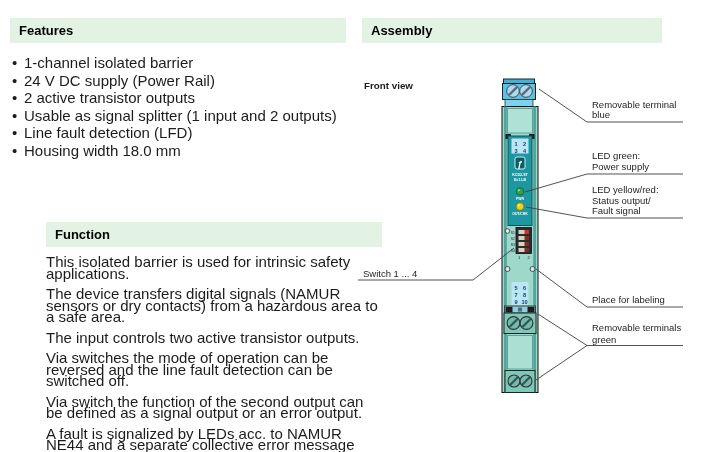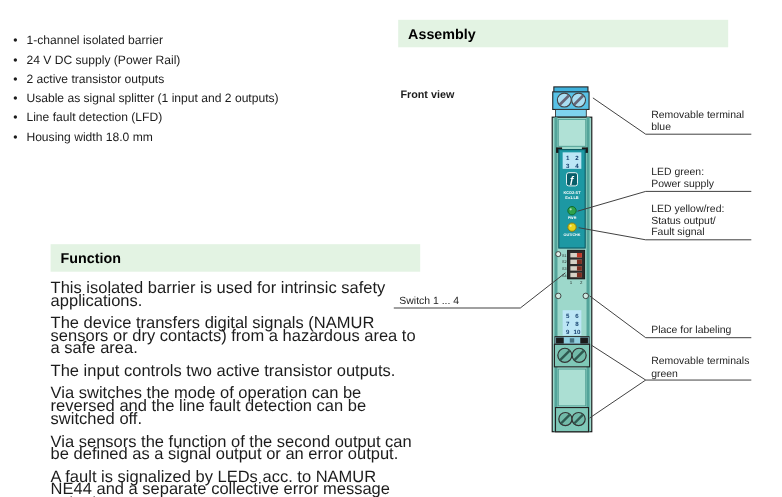--- a/index.html
+++ b/index.html
@@ -7,57 +7,58 @@
     width:711px;height:452px;position:relative;overflow:hidden;
     background:#ffffff;font-family:"Liberation Sans",sans-serif;color:#1c1c1c;
   }
   .banner{
     background:#e3f3e3;height:25px;line-height:25px;
     font-size:13px;font-weight:bold;padding-left:9px;box-sizing:border-box;color:#000;
   }
   .col-left{position:absolute;left:10px;top:18px;width:336px;}
   ul.features{margin:11px 0 0 0;padding:0;}
   ul.features li{
-    list-style:none;font-size:11px;line-height:17.5px;
+    list-style:none;font-size:15px;line-height:17.5px;
     padding-left:14px;position:relative;
   }
   ul.features li::before{content:"\2022";position:absolute;left:2px;top:0;}
   .function-sec{position:absolute;top:204px;left:0;width:336px;margin-left:36px;}
   .paras{margin-top:9px;}
   .paras p{font-size:15px;line-height:11.5px;margin:0 0 9px 0;}
   .banner-right{position:absolute;left:362px;top:18px;width:300px;}
   svg.assembly{position:absolute;left:355px;top:50px;}
   svg text{font-family:"Liberation Sans",sans-serif;}
   .co{font-size:9.5px;fill:#1f1f1f;}
   .fv{font-size:9.8px;font-weight:bold;fill:#1c1c1c;}
   .cl{stroke:#3f3f3f;stroke-width:0.9;fill:none;}
   .plate-num{font-size:5.6px;font-weight:bold;fill:#14406e;text-anchor:middle;}
   .dev-white{fill:#ffffff;text-anchor:middle;font-weight:bold;}
   .sw-lab{font-size:3.4px;fill:#1a1a1a;text-anchor:end;}
 </style>
 </head>
 <body>
 
 <div class="col-left">
+  <div class="banner">Features</div>
   <ul class="features">
     <li>1-channel isolated barrier</li>
     <li>24 V DC supply (Power Rail)</li>
     <li>2 active transistor outputs</li>
     <li>Usable as signal splitter (1 input and 2 outputs)</li>
     <li>Line fault detection (LFD)</li>
     <li>Housing width 18.0 mm</li>
   </ul>
   <div class="function-sec">
     <div class="banner">Function</div>
     <div class="paras">
       <p>This isolated barrier is used for intrinsic safety applications.</p>
       <p>The device transfers digital signals (NAMUR sensors or dry contacts) from a hazardous area to a safe area.</p>
       <p>The input controls two active transistor outputs.</p>
       <p>Via switches the mode of operation can be reversed and the line fault detection can be switched off.</p>
-      <p>Via sensors the function of the second output can be defined as a signal output or an error output.</p>
+      <p>Via switch the function of the second output can be defined as a signal output or an error output.</p>
       <p>A fault is signalized by LEDs acc. to NAMUR NE44 and a separate collective error message output.</p>
     </div>
   </div>
 </div>
 
 <div class="banner banner-right">Assembly</div>
 
 <svg class="assembly" width="356" height="402" viewBox="0 0 356 402">
 
   <text class="fv" x="9" y="39">Front view</text>

